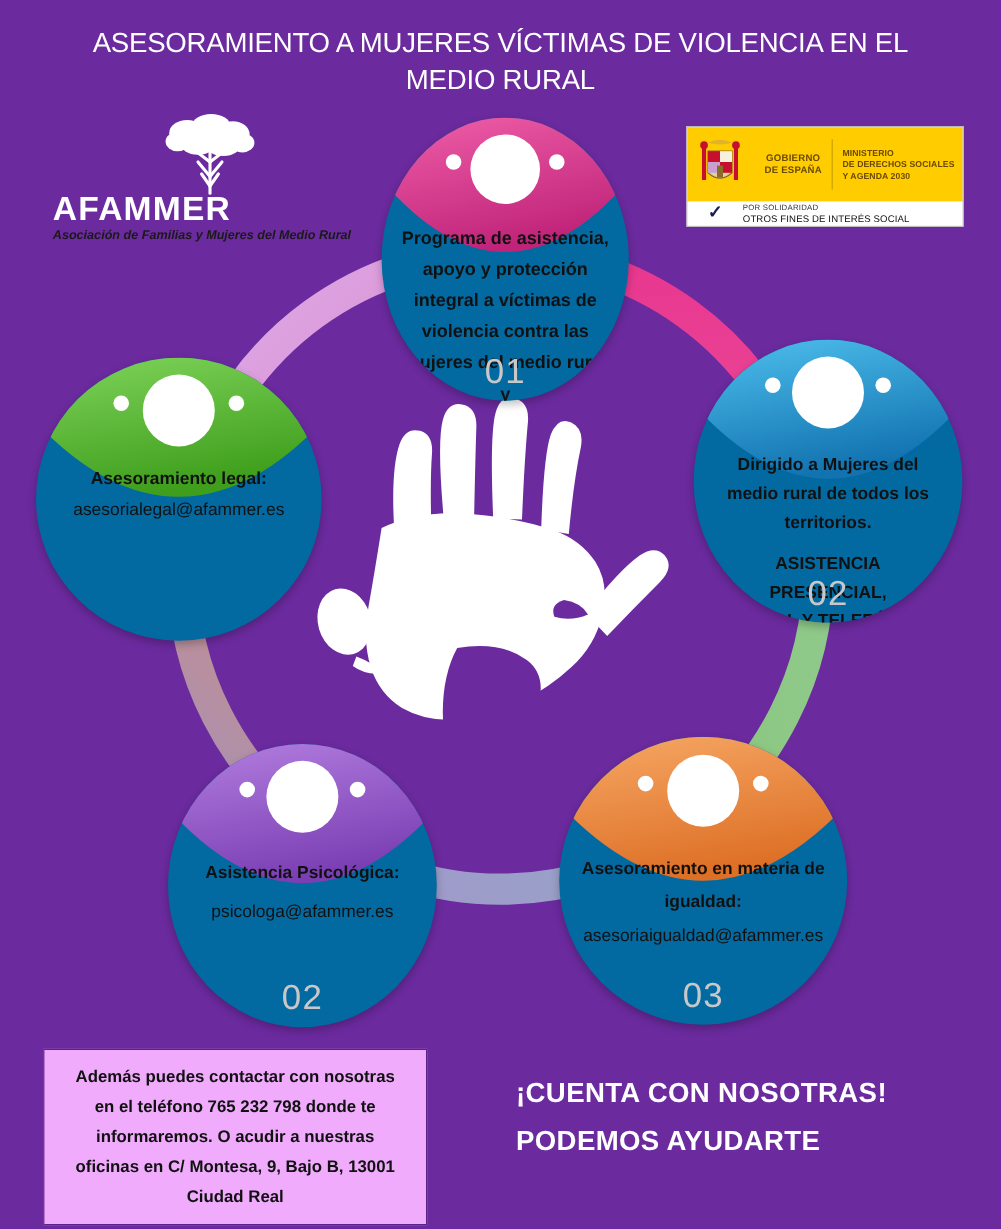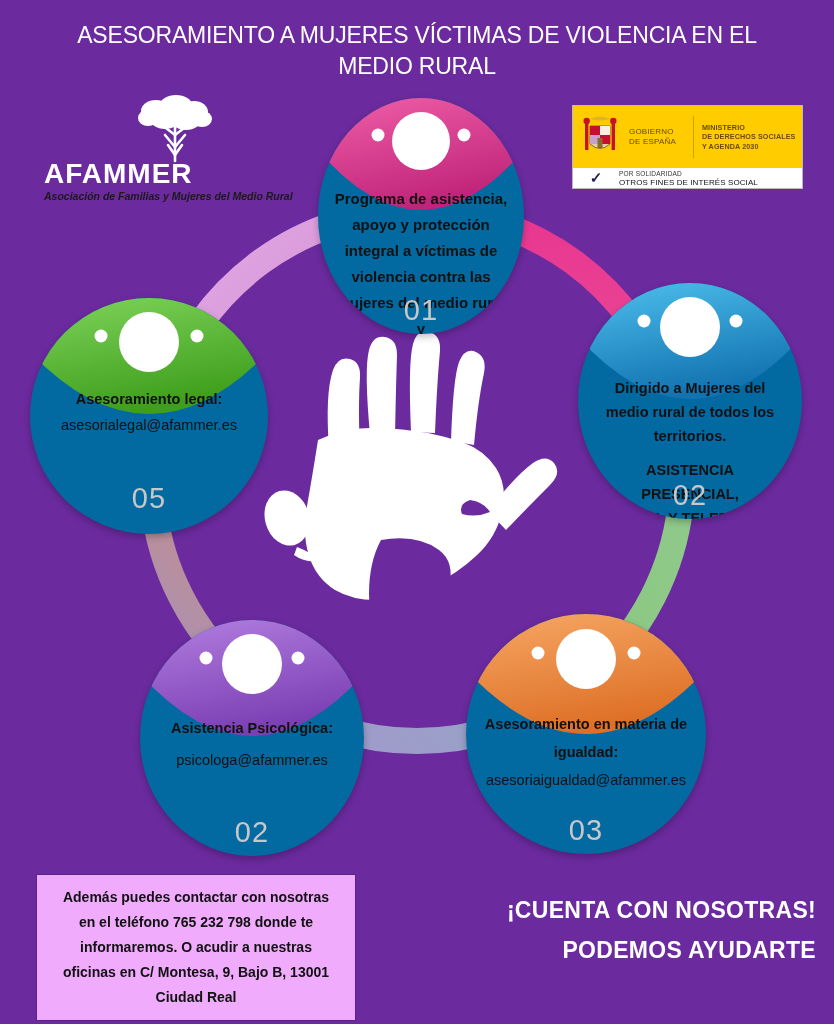--- a/index.html
+++ b/index.html
@@ -32,22 +32,22 @@
   }
 
   
   .gov{
     position:absolute;left:572px;top:105px;width:231px;height:84px;
     background:#FFFFFF;border:1px solid #b9b9b9;box-sizing:border-box;
   }
   .gov .topband{display:flex;height:62px;background:#FFCC00;align-items:center;}
   .gov .crest{width:54px;display:flex;justify-content:center;align-items:center;}
   .gov .g-txt{
-    font-size:8px;line-height:10px;color:#6b4a00;font-weight:normal;
-    padding-left:2px;width:64px;letter-spacing:.2px;
+    font-size:8px;line-height:10px;color:#6b4a00;font-weight:bold;
+    padding-left:2px;width:64px;letter-spacing:.2px;text-align:center;
   }
   .gov .divider{width:1px;height:42px;background:#caa300;}
   .gov .m-txt{
     font-size:7.2px;line-height:9.5px;color:#6b4a00;font-weight:bold;
     padding-left:8px;flex:1;letter-spacing:.1px;
   }
   .gov .botband{display:flex;height:20px;align-items:center;background:#fff;}
   .gov .tick{width:46px;text-align:center;font-size:15px;color:#1b1b4f;line-height:18px;font-weight:bold;}
   .gov .b1{font-size:6.5px;color:#333;line-height:8px;letter-spacing:.2px;}
   .gov .b2{font-size:8px;color:#111;font-weight:normal;line-height:9px;letter-spacing:.1px;}
@@ -95,21 +95,21 @@
   .contact{
     position:absolute;left:36px;top:874px;width:320px;
     background:#f0abfc;border:1px solid #5a2389;
     padding:10px 12px;box-sizing:border-box;
     text-align:center;color:#111;font-weight:bold;
     font-size:14px;line-height:25px;
   }
 
   
   .slogan{
-    position:absolute;left:430px;top:890px;width:386px;text-align:right;color:#FFFFFF;
+    position:absolute;left:430px;top:890px;width:386px;text-align:left;color:#FFFFFF;
   }
   .slogan .l1{font-weight:bold;font-size:23px;line-height:40px;letter-spacing:.3px;}
   .slogan .l2{font-weight:bold;font-size:23px;line-height:40px;letter-spacing:.3px;}
 </style>
 </head>
 <body style="background: rgb(107, 42, 158);">
 
 <div class="poster">
 
   <div class="title">ASESORAMIENTO A MUJERES VÍCTIMAS DE VIOLENCIA EN EL MEDIO RURAL</div>
@@ -340,21 +340,20 @@
         </defs>
       <path d="M0 0 H238 V54 Q179 116 119 116 Q59 116 0 54 Z" fill="url(#g05)"></path>
       <circle cx="119" cy="44" r="30" fill="#FFFFFF"></circle>
       <circle cx="71" cy="38" r="6.5" fill="#FFFFFF"></circle>
       <circle cx="167" cy="38" r="6.5" fill="#FFFFFF"></circle>
     </svg>
     <div class="body">
       <p class="t-bold">Asesoramiento legal:</p>
       <p>asesorialegal@afammer.es</p>
     </div>
-    <div class="num">05</div>
   </div>
 
   <div class="contact">
     <div>Además puedes contactar con nosotras</div>
     <div>en el teléfono 765 232 798 donde te</div>
     <div>informaremos. O acudir a nuestras</div>
     <div>oficinas en C/ Montesa, 9, Bajo B, 13001</div>
     <div>Ciudad Real</div>
   </div>
 

